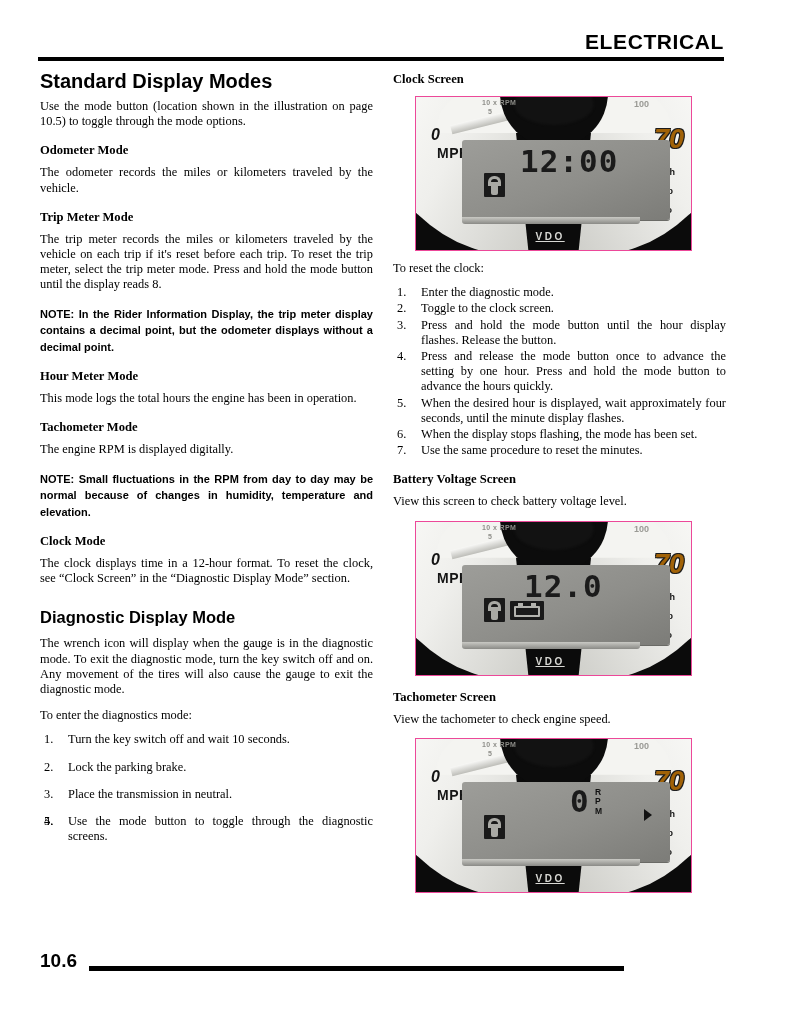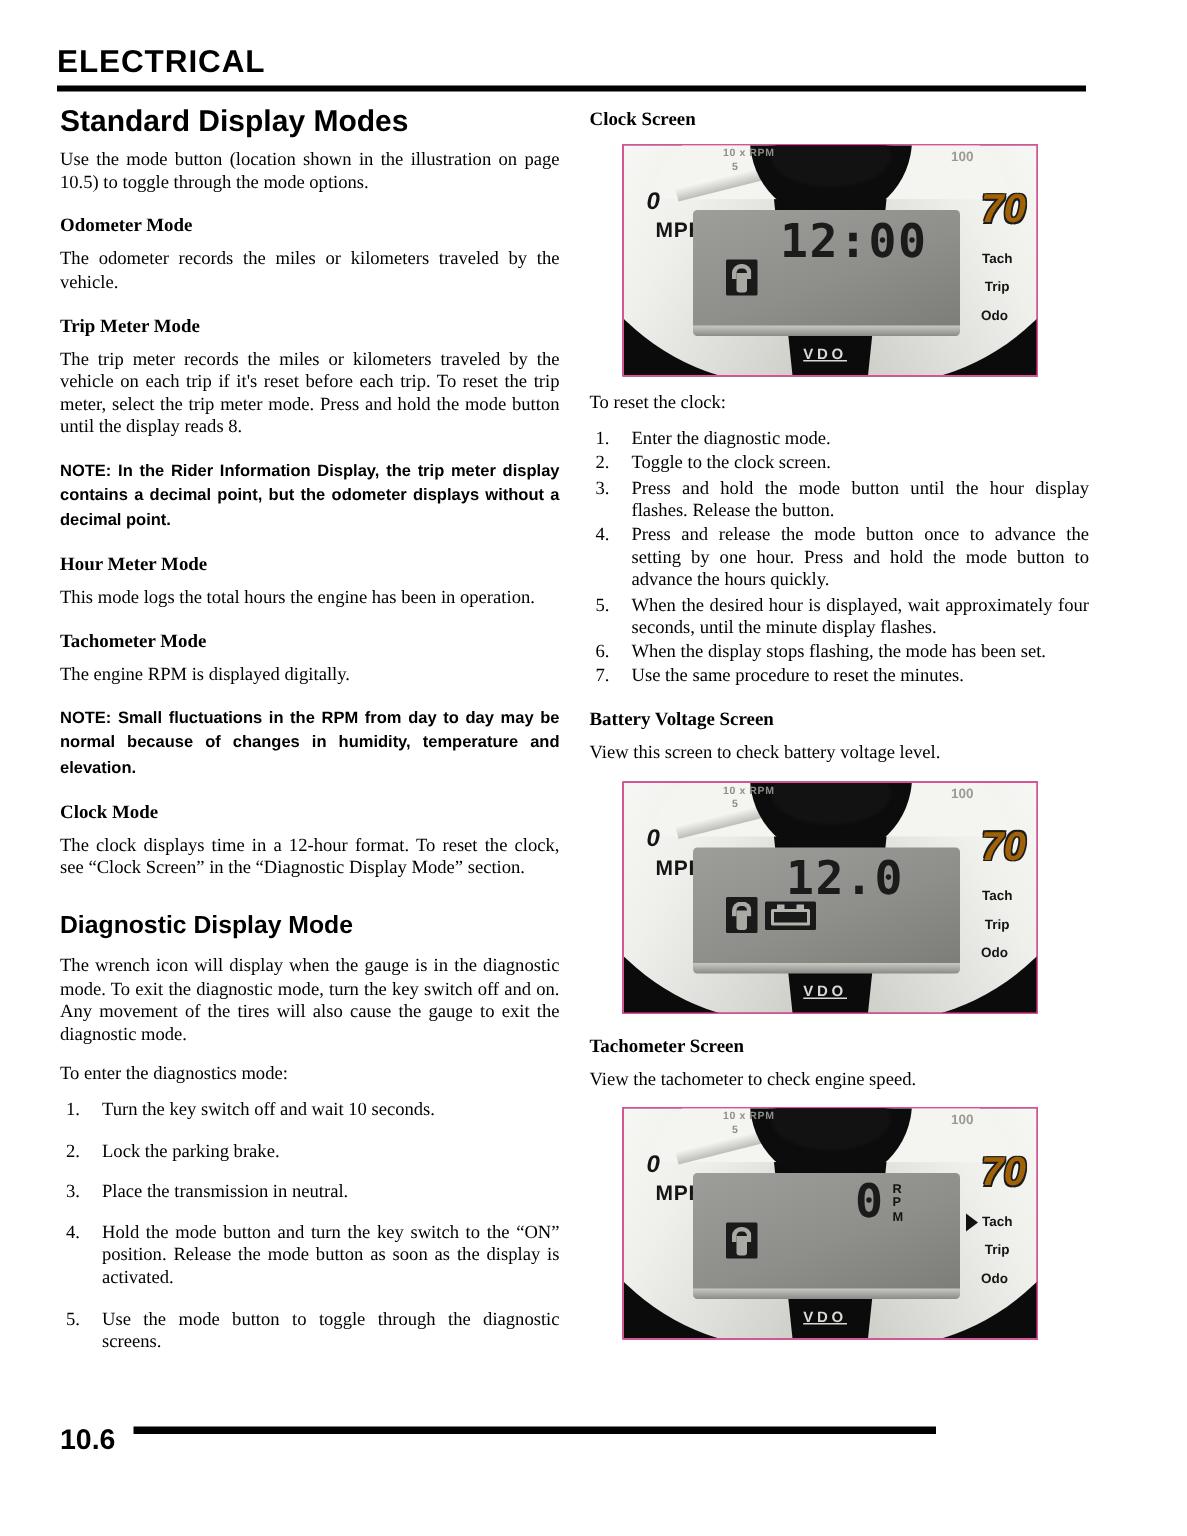--- a/index.html
+++ b/index.html
@@ -21,20 +21,21 @@
     width: 791px;
     height: 1024px;
   }
 
   
   .header {
     position: absolute;
     left: 38px;
     top: 30px;
     width: 686px;
+    text-align: right;
   }
   .header-title {
     font-family: "Liberation Sans", sans-serif;
     font-weight: bold;
     font-size: 21px;
     letter-spacing: 0.6px;
     line-height: 24px;
     margin: 0;
     color: #000;
   }
@@ -203,21 +204,21 @@
     background: #121212;
     border-radius: 50%;
     filter: blur(1px);
   }
 
   
   .lcd {
     position: absolute;
     left: 46px;
     top: 43px;
-    width: 178px;
+    width: 208px;
     height: 80px;
     background: linear-gradient(160deg,#9d9d99 0%,#8e8e8a 55%,#7c7c78 100%);
     border-radius: 3px;
     box-shadow: 0 1px 0 #6a6a66;
   }
   .lcd-lip {
     position: absolute;
     left: 46px;
     top: 120px;
     width: 178px;
@@ -385,21 +386,21 @@
 
   .fig-caption-gap { height: 10px; }
 
   
   .footer {
     position: absolute;
     left: 40px;
     bottom: 53px;
     width: 700px;
     display: flex;
-    align-items: flex-start;
+    align-items: flex-end;
   }
   .footer-page {
     font-family: "Liberation Sans", sans-serif;
     font-weight: bold;
     font-size: 19px;
     color: #000;
     line-height: 20px;
   }
   .footer-rule {
     margin-left: 12px;
@@ -452,21 +453,20 @@
       <li>
         <span class="num">2.</span>
         <span>Lock the parking brake.</span>
       </li>
       <li>
         <span class="num">3.</span>
         <span>Place the transmission in neutral.</span>
       </li>
       <li>
         <span class="num">4.</span>
-        <span>Hold the mode button and turn the key switch to the “ON” position. Release the mode button as soon as the display is activated.</span>
       </li>
       <li>
         <span class="num">5.</span>
         <span>Use the mode button to toggle through the diagnostic screens.</span>
       </li>
     </ol>
   </div>
 
   <div class="col col-right">
 

